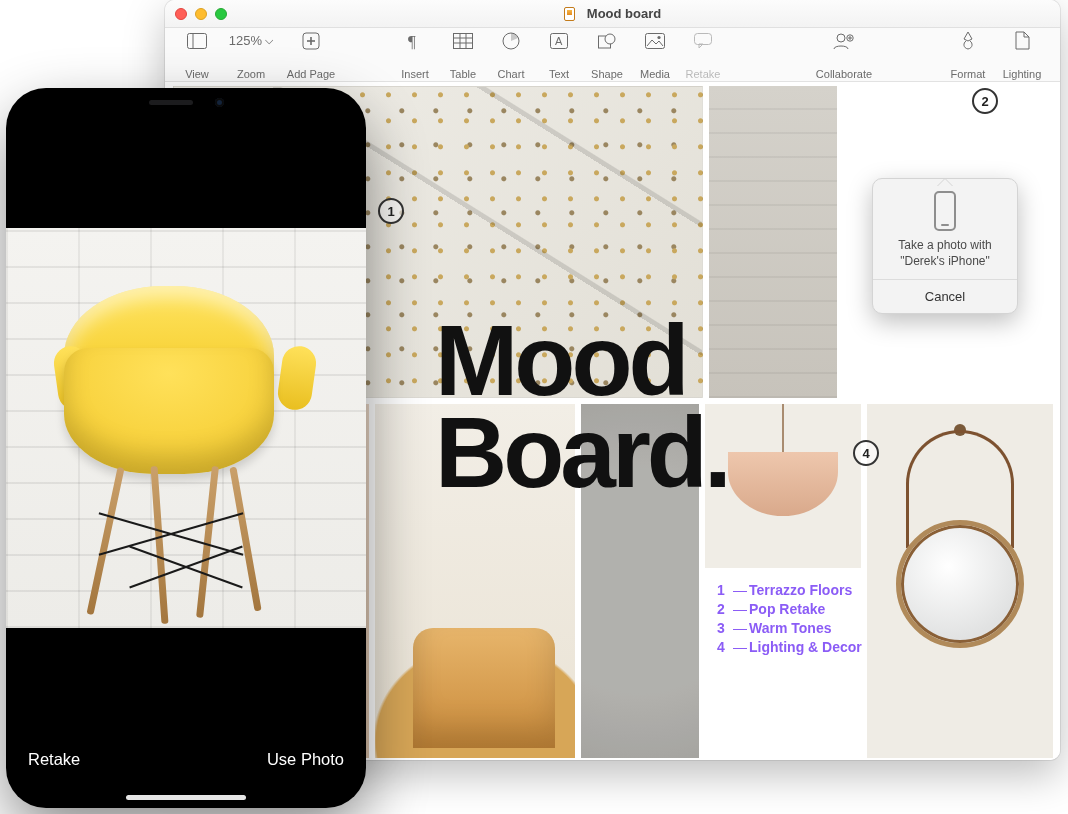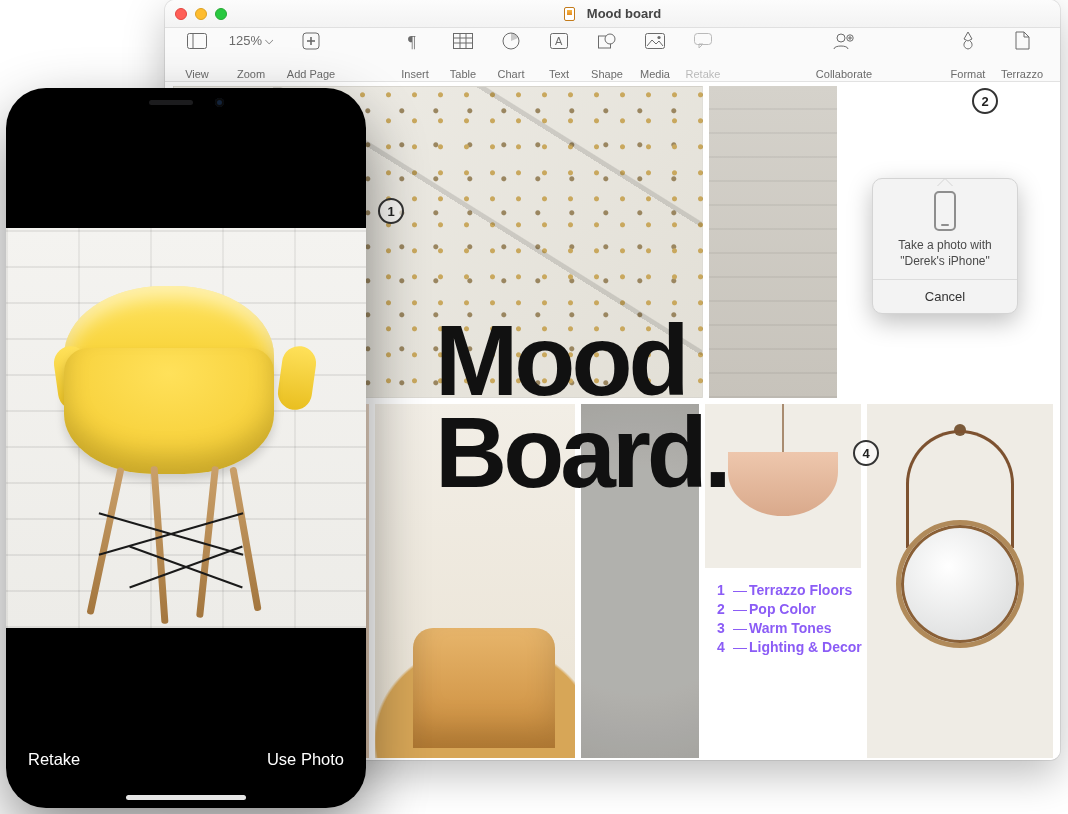--- a/index.html
+++ b/index.html
@@ -417,21 +417,21 @@
       </span>
       <span class="lbl">Format</span>
     </div>
     <div class="tbtn wide">
       <span class="ico">
         <svg width="15" height="19">
             <path d="M1 1h8l5 5v12H1z" fill="none" stroke="#6b6b6b"></path>
             <polyline points="9,1 9,6 14,6" fill="none" stroke="#6b6b6b"></polyline>
           </svg>
       </span>
-      <span class="lbl">Terrazzo</span>
+      <span class="lbl">Lighting</span>
     </div>
   </div>
 
   <div class="canvas">
     <div class="tile t1"></div>
     <div class="tile t2"></div>
     <div class="tile t3"></div>
     <div class="tile t4"></div>
     <div class="tile t5"></div>
     <div class="tile t6">
@@ -444,21 +444,21 @@
       <div class="mirror"></div>
     </div>
 
     <div class="heading">
       <div>Mood</div>
       <div>Board.</div>
     </div>
 
     <div class="legend">
       <div><span class="num">1</span><span class="dash">—</span><span>Terrazzo Floors</span></div>
-      <div><span class="num">2</span><span class="dash">—</span><span>Pop Color</span></div>
+      <div><span class="num">2</span><span class="dash">—</span><span>Pop Retake</span></div>
       <div><span class="num">3</span><span class="dash">—</span><span>Warm Tones</span></div>
       <div><span class="num">4</span><span class="dash">—</span><span>Lighting &amp; Decor</span></div>
     </div>
 
     <div class="callout" style="left:213px; top:116px;">
         <span>1</span>
       </div>
     <div class="callout" style="right:62px; top:6px;">
         <span>2</span>
       </div>

